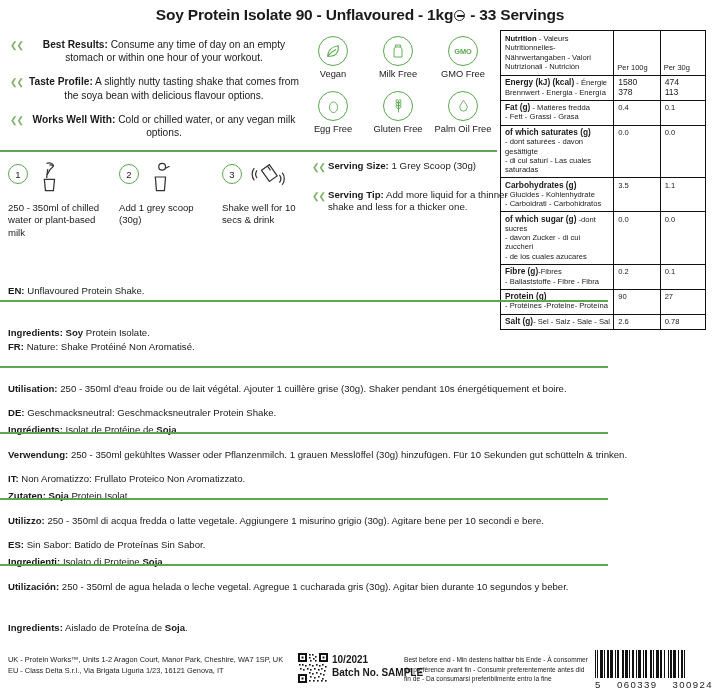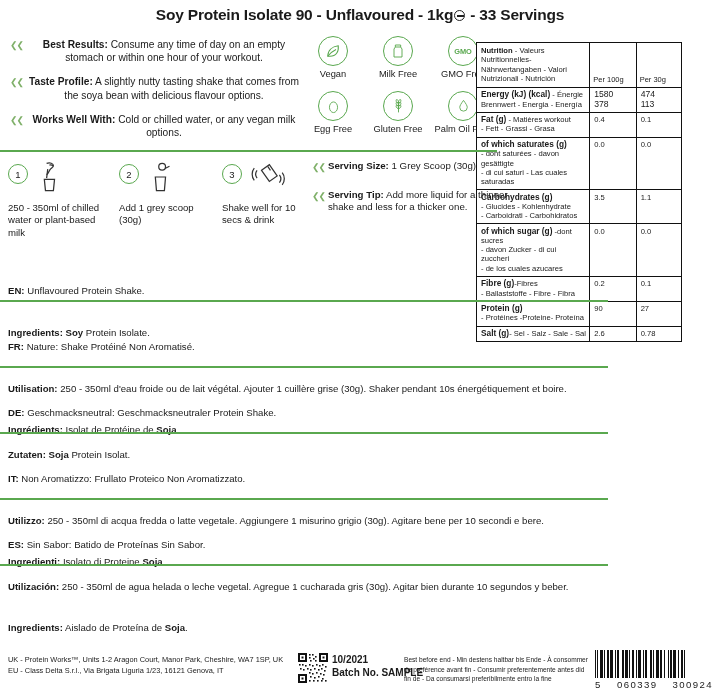--- a/index.html
+++ b/index.html
@@ -43,22 +43,22 @@
     width:30px;height:30px;border:1.6px solid #5aa84f;border-radius:50%;
     margin:0 auto 3px auto;display:flex;align-items:center;justify-content:center;
     box-sizing:border-box;position:relative;
   }
   .badge-ring svg{display:block;}
   .badge-label{font-size:9.3px;color:#1a1a1a;white-space:nowrap;}
   .gmo-txt{font-size:7.4px;color:#5aa84f;font-weight:bold;letter-spacing:0px;}
 
   
   .nutri{
-    position:absolute;left:476px;top:30px;width:206px;
-    border:1.2px solid #111;box-sizing:border-box;background:#fff;margin-top:12px;
+    position:absolute;left:500px;top:30px;width:206px;
+    border:1.2px solid #111;box-sizing:border-box;background:#fff;
   }
   .nutri table{border-collapse:collapse;width:100%;}
   .nutri td{
     vertical-align:top;padding:2.5px 3px 3px 4px;font-size:7.6px;line-height:9.2px;
     border-bottom:0.9px solid #111;
   }
   .nutri tr:last-child td{border-bottom:none;}
   .nutri .c-name{width:120px;}
   .nutri .c-v{
     width:40px;text-align:left;border-left:1.2px solid #111;padding-right:4px;
@@ -215,21 +215,21 @@
               <span class="n-val2">378</span>
             </td>
         <td class="c-v">
               <span class="n-val2">474</span>
               <span class="n-val2">113</span>
             </td>
       </tr>
 
       <tr>
         <td class="c-name">
-          <span class="n-main">Fat (g)</span><span class="n-sub"> - Matières workout</span><br>
+          <span class="n-main">Fat (g)</span><span class="n-sub"> - Matières fredda</span><br>
           <span class="n-sub">- Fett - Grassi - Grasa</span>
         </td>
         <td class="c-v n-val">0.4</td>
         <td class="c-v n-val">0.1</td>
       </tr>
 
       <tr>
         <td class="c-name">
           <span class="n-main">of which saturates (g)</span><br>
           <span class="n-sub">- dont saturées - davon gesättigte</span><br>
@@ -359,20 +359,21 @@
   <div class="lang" style="top:312px;">
     <span class="l"><b>FR:</b><span> Nature: Shake Protéiné Non Aromatisé.</span></span>
     <span class="l"><b>Utilisation:</b><span> 250 - 350ml d'eau froide ou de lait végétal. Ajouter 1 cuillère grise (30g). Shaker pendant 10s énergétiquement et boire.</span></span>
     <span class="l"><b>Ingrédients:</b><span> Isolat de Protéine de </span><b>Soja</b><span>.</span></span>
   </div>
 
   <div class="divider" style="left:0;top:366px;width:608px;"></div>
 
   <div class="lang" style="top:378px;">
     <span class="l"><b>DE:</b><span> Geschmacksneutral: Geschmacksneutraler Protein Shake.</span></span>
+    <span class="l"><b>Verwendung:</b><span> 250 - 350ml gekühltes Wasser oder Pflanzenmilch. 1 grauen Messlöffel (30g) hinzufügen. Für 10 Sekunden gut schütteln &amp; trinken.</span></span>
     <span class="l"><b>Zutaten: Soja</b><span> Protein Isolat.</span></span>
   </div>
 
   <div class="divider" style="left:0;top:432px;width:608px;"></div>
 
   <div class="lang" style="top:444px;">
     <span class="l"><b>IT:</b><span> Non Aromatizzo: Frullato Proteico Non Aromatizzato.</span></span>
     <span class="l"><b>Utilizzo:</b><span> 250 - 350ml di acqua fredda o latte vegetale. Aggiungere 1 misurino grigio (30g). Agitare bene per 10 secondi e bere.</span></span>
     <span class="l"><b>Ingredienti:</b><span> Isolato di Proteine </span><b>Soja</b><span>.</span></span>
   </div>

